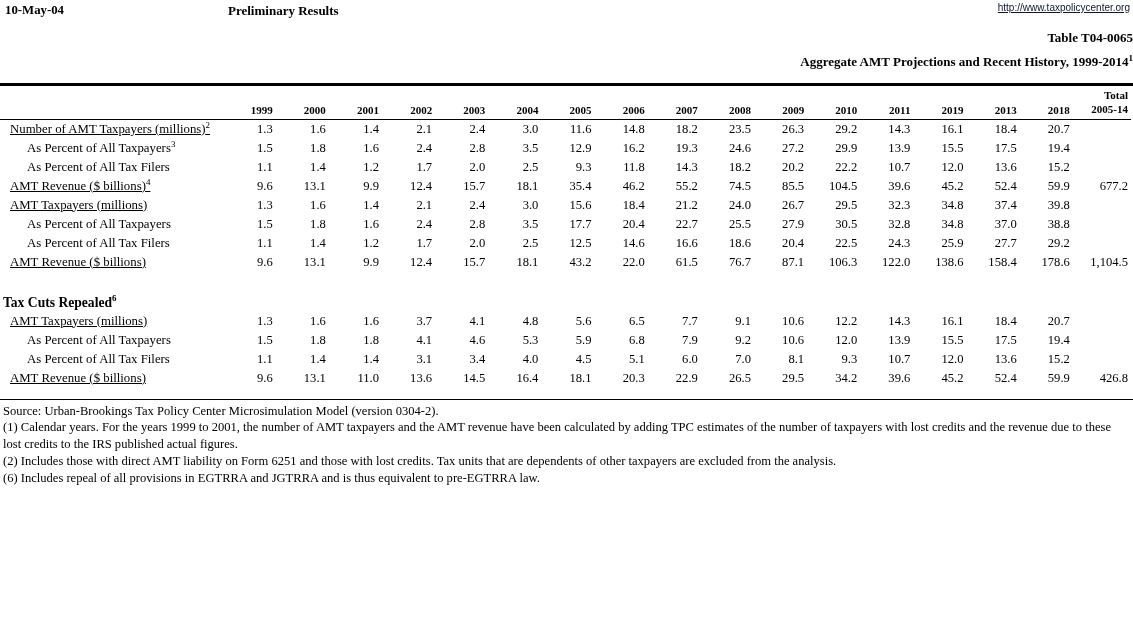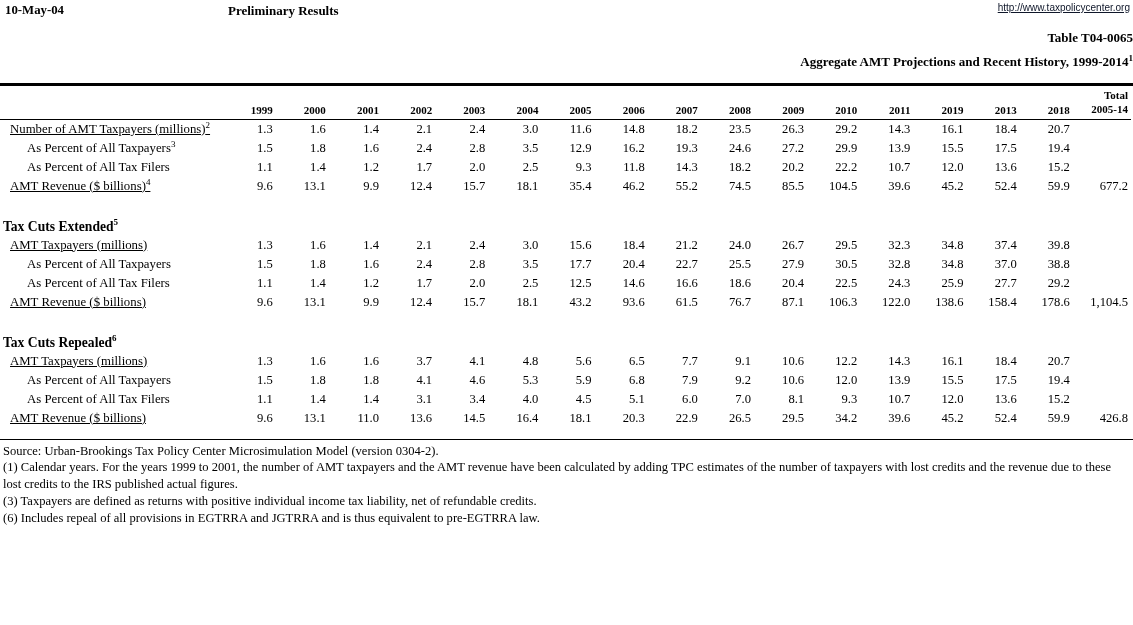--- a/index.html
+++ b/index.html
@@ -190,23 +190,20 @@
         <td class="num">55.2</td>
         <td class="num">74.5</td>
         <td class="num">85.5</td>
         <td class="num">104.5</td>
         <td class="num">39.6</td>
         <td class="num">45.2</td>
         <td class="num">52.4</td>
         <td class="num">59.9</td>
         <td class="num">677.2</td>
       </tr>
-      <tr class="section-row later">
-        <td colspan="18">Tax Cuts Extended<sup>5</sup></td>
-      </tr>
       <tr class="data-row">
         <td class="row-label ind1">AMT Taxpayers (millions)</td>
         <td class="num">1.3</td>
         <td class="num">1.6</td>
         <td class="num">1.4</td>
         <td class="num">2.1</td>
         <td class="num">2.4</td>
         <td class="num">3.0</td>
         <td class="num">15.6</td>
         <td class="num">18.4</td>
@@ -262,21 +259,21 @@
       </tr>
       <tr class="data-row">
         <td class="row-label ind1">AMT Revenue ($ billions)</td>
         <td class="num">9.6</td>
         <td class="num">13.1</td>
         <td class="num">9.9</td>
         <td class="num">12.4</td>
         <td class="num">15.7</td>
         <td class="num">18.1</td>
         <td class="num">43.2</td>
-        <td class="num">93.6</td>
+        <td class="num">22.0</td>
         <td class="num">61.5</td>
         <td class="num">76.7</td>
         <td class="num">87.1</td>
         <td class="num">106.3</td>
         <td class="num">122.0</td>
         <td class="num">138.6</td>
         <td class="num">158.4</td>
         <td class="num">178.6</td>
         <td class="num">1,104.5</td>
       </tr>
@@ -365,16 +362,16 @@
       </tr>
     </tbody>
 </table>
 
 <div class="bottom-rule"></div>
 
 <div class="footnotes">
   <div>Source: Urban-Brookings Tax Policy Center Microsimulation Model (version 0304-2).</div>
   <div>
       <div>(1) Calendar years. For the years 1999 to 2001, the number of AMT taxpayers and the AMT revenue have been calculated by adding TPC estimates of the number of taxpayers with lost credits and the revenue due to these lost credits to the IRS published actual figures.</div>
-      <div>(3) Taxpayers are defined as returns with positive individual income tax liability, net of refundable credits.</div>
+      <div>(2) Includes those with direct AMT liability on Form 6251 and those with lost credits. Tax units that are dependents of other taxpayers are excluded from the analysis.</div>
       <div>(6) Includes repeal of all provisions in EGTRRA and JGTRRA and is thus equivalent to pre-EGTRRA law.</div>
     </div>
 </div>
 
 </body></html>

